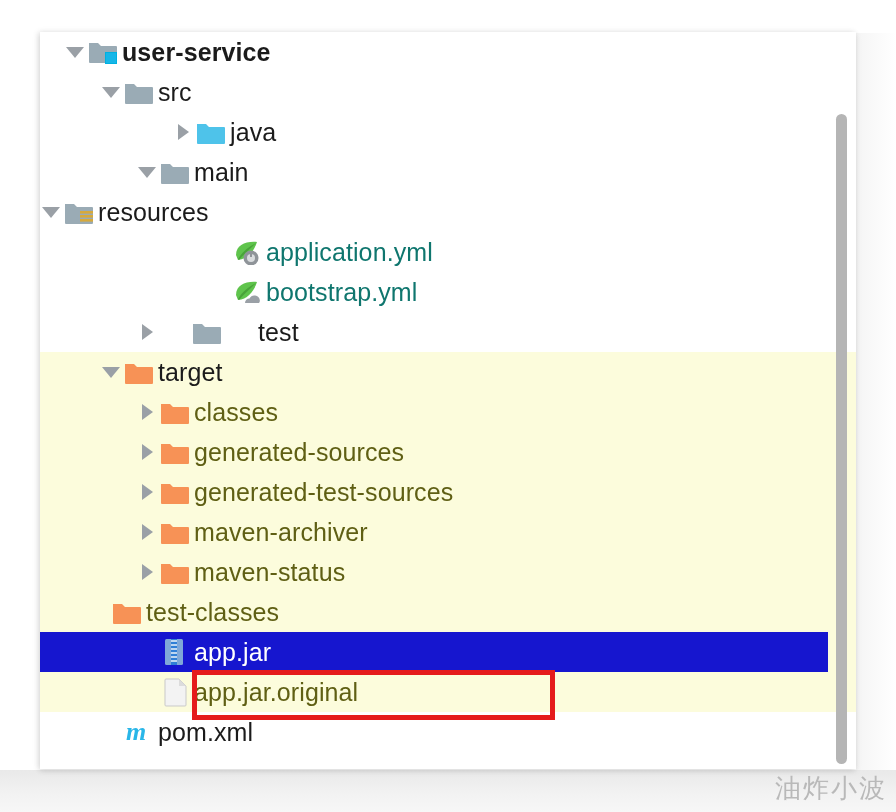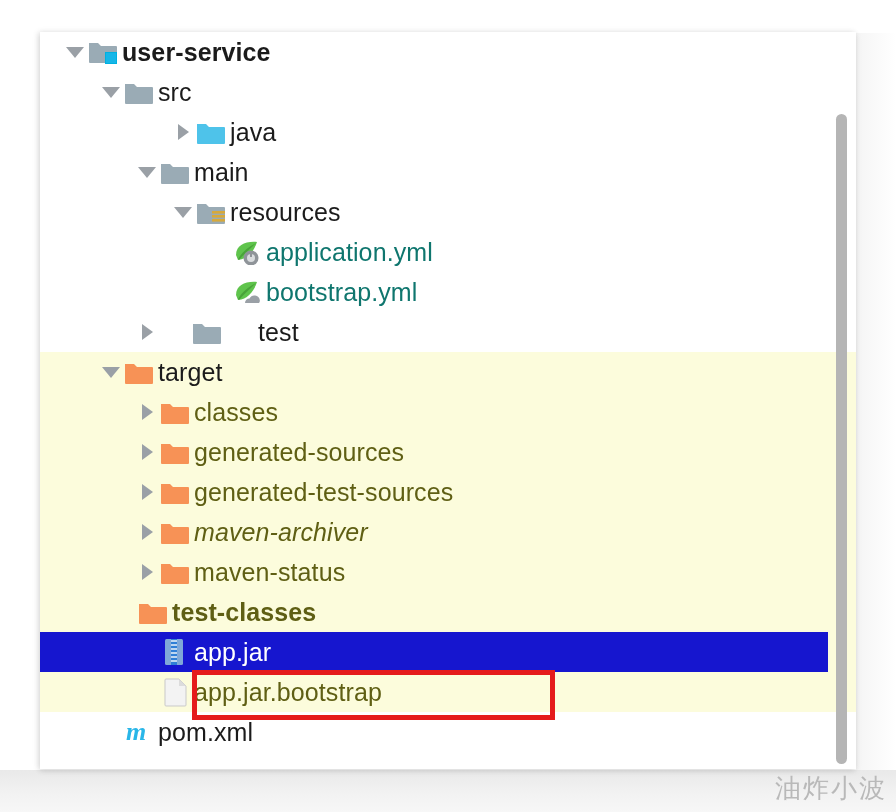--- a/index.html
+++ b/index.html
@@ -177,21 +177,21 @@
           </span>
           <span class="icon">
             <svg width="30" height="24" viewBox="0 0 30 24">
               <path d="M1 4 h9 l3 3 h15 a1 1 0 0 1 1 1 v15 a1 1 0 0 1 -1 1 H2 a1 1 0 0 1 -1 -1 V5 Z" fill="#9aabb5"></path>
             </svg>
           </span>
           <span class="label ">main</span>
         </div>
       </div>
       <div class="row">
-        <div class="rowinner" style="padding-left: 132px;">
+        <div class="rowinner" style="">
           <span class="arrow down">
             <i></i>
           </span>
           <span class="icon">
             <svg width="30" height="24" viewBox="0 0 30 24">
               <path d="M1 4 h9 l3 3 h15 a1 1 0 0 1 1 1 v15 a1 1 0 0 1 -1 1 H2 a1 1 0 0 1 -1 -1 V5 Z" fill="#9aabb5"></path>
               <rect x="16" y="11" width="13" height="2.6" fill="#d6a93c"></rect>
               <rect x="16" y="15" width="13" height="2.6" fill="#d6a93c"></rect>
               <rect x="16" y="19" width="13" height="2.6" fill="#d6a93c"></rect>
             </svg>
@@ -290,21 +290,21 @@
           </span>
           <span class="icon">
             <svg width="30" height="24" viewBox="0 0 30 24">
               <path d="M1 4 h9 l3 3 h15 a1 1 0 0 1 1 1 v15 a1 1 0 0 1 -1 1 H2 a1 1 0 0 1 -1 -1 V5 Z" fill="#f79256"></path>
             </svg>
           </span>
           <span class="label olive">generated-test-sources</span>
         </div>
       </div>
       <div class="row band">
-        <div class="rowinner" style="padding-left: 96px; font-style: italic;">
+        <div class="rowinner" style="padding-left: 96px;">
           <span class="arrow right">
             <i></i>
           </span>
           <span class="icon">
             <svg width="30" height="24" viewBox="0 0 30 24">
               <path d="M1 4 h9 l3 3 h15 a1 1 0 0 1 1 1 v15 a1 1 0 0 1 -1 1 H2 a1 1 0 0 1 -1 -1 V5 Z" fill="#f79256"></path>
             </svg>
           </span>
           <span class="label olive">maven-archiver</span>
         </div>
@@ -316,21 +316,21 @@
           </span>
           <span class="icon">
             <svg width="30" height="24" viewBox="0 0 30 24">
               <path d="M1 4 h9 l3 3 h15 a1 1 0 0 1 1 1 v15 a1 1 0 0 1 -1 1 H2 a1 1 0 0 1 -1 -1 V5 Z" fill="#f79256"></path>
             </svg>
           </span>
           <span class="label olive">maven-status</span>
         </div>
       </div>
       <div class="row band">
-        <div class="rowinner" style="padding-left: 74px; font-weight: bold;">
+        <div class="rowinner" style="padding-left: 48px;">
           <span class="arrow none">
             <i></i>
           </span>
           <span class="icon">
             <svg width="30" height="24" viewBox="0 0 30 24">
               <path d="M1 4 h9 l3 3 h15 a1 1 0 0 1 1 1 v15 a1 1 0 0 1 -1 1 H2 a1 1 0 0 1 -1 -1 V5 Z" fill="#f79256"></path>
             </svg>
           </span>
           <span class="label olive">test-classes</span>
         </div>
@@ -362,21 +362,21 @@
         <div class="rowinner" style="padding-left: 96px;">
           <span class="arrow none">
             <i></i>
           </span>
           <span class="icon">
             <svg width="30" height="29" viewBox="0 0 30 29">
               <path d="M6 1 h13 l7 7 v19 a1 1 0 0 1 -1 1 H6 a1 1 0 0 1 -1 -1 V2 a1 1 0 0 1 1 -1 Z" fill="#f3f3f3" stroke="#c9c9c9" stroke-width="1"></path>
               <path d="M19 1 l7 7 h-7 Z" fill="#dcdcdc"></path>
             </svg>
           </span>
-          <span class="label olive">app.jar.bootstrap</span>
+          <span class="label olive">app.jar.original</span>
         </div>
       </div>
       <div class="row">
         <div class="rowinner" style="padding-left: 60px;">
           <span class="arrow none">
             <i></i>
           </span>
           <span class="icon">
             <svg width="30" height="28" viewBox="0 0 30 28">
               <text x="2" y="22" font-family="Liberation Serif,serif" font-style="italic" font-weight="bold" font-size="26" fill="#29b6e8">m</text>

